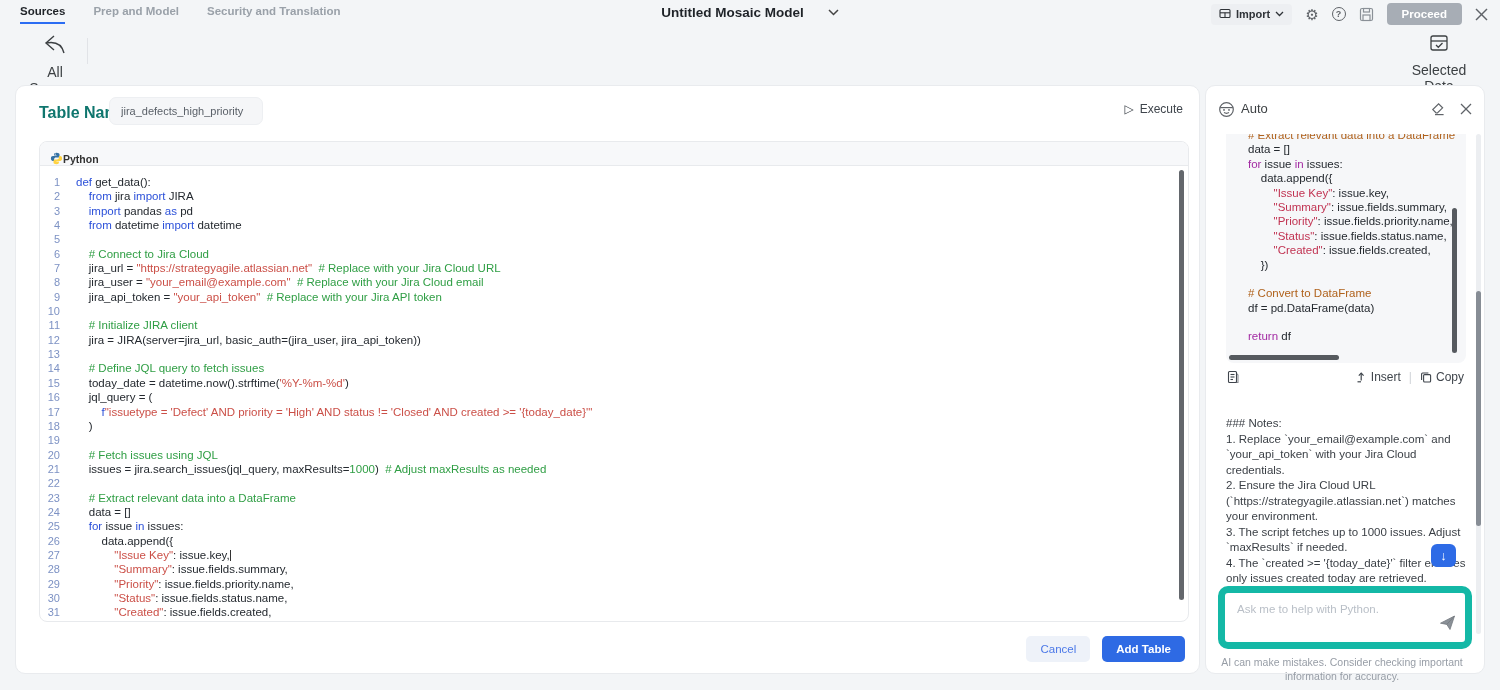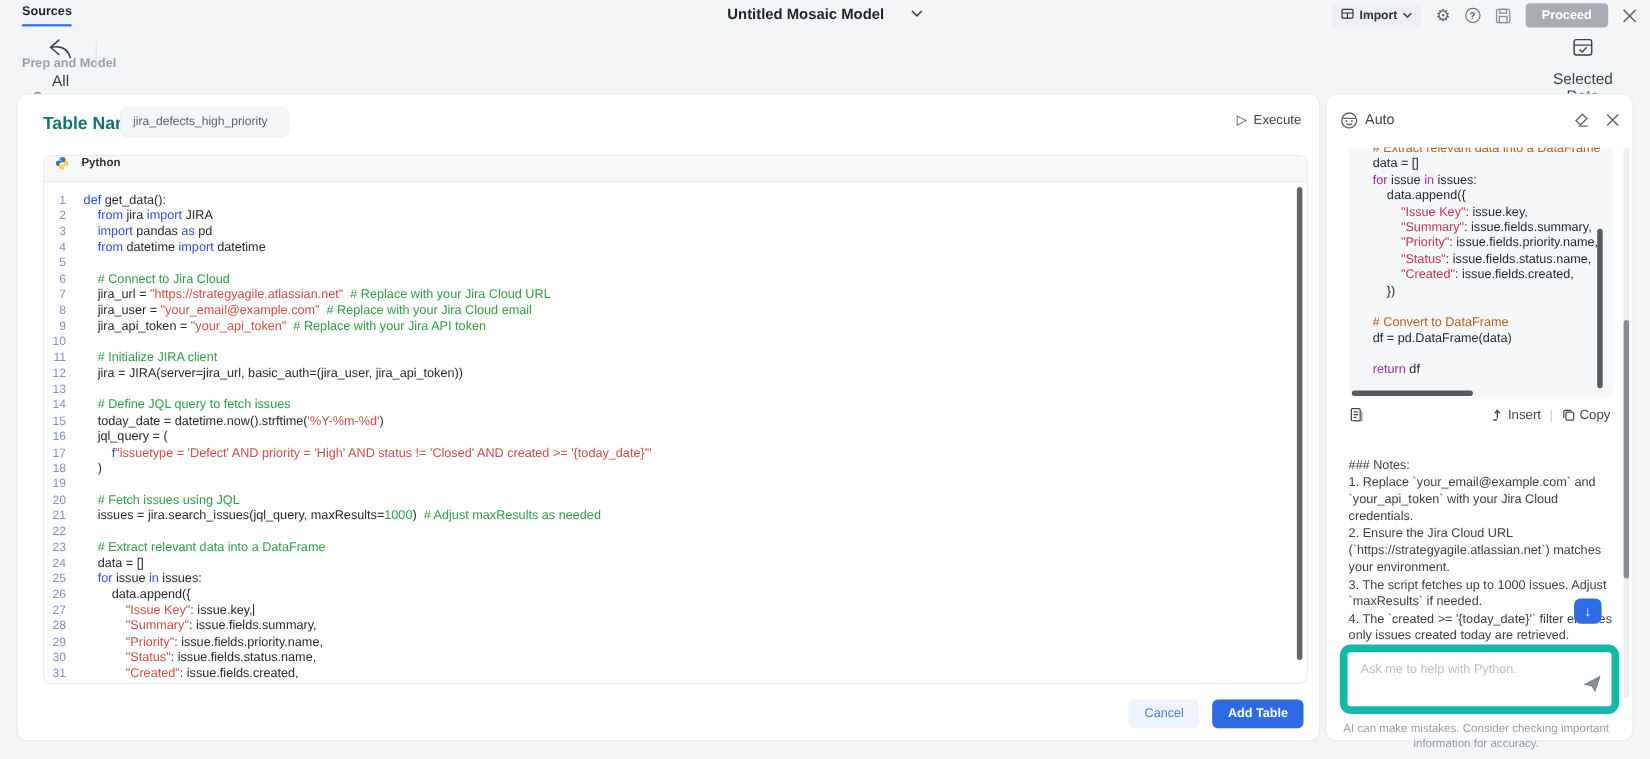--- a/index.html
+++ b/index.html
@@ -2,21 +2,21 @@
 <html><head>
 <meta charset="utf-8">
 <style>
   * { margin:0; padding:0; box-sizing:border-box; }
   html,body { width:1500px; height:690px; }
   body { font-family:"Liberation Sans", sans-serif; background:#f3f5f7; color:#24292f; overflow:hidden; }
   .stage { position:relative; width:1500px; height:690px; }
 
   
   .topbar { position:absolute; top:0; left:0; right:0; height:26px; }
-  .tabs { position:absolute; left:20px; top:5px; display:flex; gap:28px; align-items:flex-start;flex-direction:column; }
+  .tabs { position:absolute; left:20px; top:5px; display:flex; gap:28px; align-items:flex-start; }
   .tab { font-size:11.5px; font-weight:700; color:#9aa1a9; cursor:pointer; padding-bottom:5px; }
   .tab.active { color:#1f2328; border-bottom:2.5px solid #2b6df3; }
   .title-wrap { position:absolute; left:0; right:0; top:5px; display:flex; justify-content:center; align-items:center; gap:24px; pointer-events:none; }
   .title { font-size:13.5px; font-weight:700; color:#1f2328; }
   .top-controls { position:absolute; right:12px; top:3px; display:flex; align-items:center; gap:13px; }
   .btn-import { display:flex; align-items:center; gap:5px; background:#edeff2; border-radius:4px; padding:4px 8px; font-size:11px; font-weight:700; color:#2f3338; cursor:pointer; }
   .icon-btn { color:#5f6368; display:flex; align-items:center; cursor:pointer; }
   .gear-glyph { font-size:15px; line-height:1; }
   .help-circle { width:14px; height:14px; border:1.4px solid #5f6368; border-radius:50%; font-size:9px; font-weight:700; display:flex; align-items:center; justify-content:center; color:#5f6368; }
   .btn-proceed { background:#a7adb5; color:#fff; font-size:11.5px; font-weight:700; border-radius:4px; padding:5px 15px; cursor:pointer; }
@@ -33,21 +33,21 @@
   .side-card { left:1205px; top:85px; width:280px; height:589px; }
 
   
   .tn-label { position:absolute; left:23px; top:18px; font-size:16px; font-weight:700; color:#0f766e; }
   .tn-input { position:absolute; left:93px; top:11px; width:154px; height:28px; background:#f5f6f8; border:1px solid #edeff2; border-radius:7px; font-size:11px; color:#5a6068; padding:0 11px; font-family:"Liberation Sans",sans-serif; }
   .execute { position:absolute; right:16px; top:16px; display:flex; align-items:center; gap:6px; font-size:12px; color:#3f454c; cursor:pointer; }
   .play-glyph { font-size:12px; color:#3f454c; }
 
   
   .editor { position:absolute; left:23px; top:55px; width:1150px; height:481px; border:1px solid #e8eaed; border-radius:8px; overflow:hidden; background:#fff; }
-  .editor-head { height:24px; background:#f7f8fa; border-bottom:1px solid #e8eaed; display:flex; align-items:flex-start; gap:11px; padding-left:10px; }
+  .editor-head { height:24px; background:#f7f8fa; border-bottom:1px solid #e8eaed; display:flex; align-items:flex-end; gap:0; padding-left:10px; }
   .editor-head .lang { font-size:10.5px; font-weight:700; color:#333; }
   .editor-body { padding-top:9px; }
   .code-row { display:flex; font-size:11.5px; line-height:14.35px; height:14.35px; }
   .code-row .ln { width:36px; text-align:right; padding-right:16px; color:#7d92c4; font-size:11px; flex:none; user-select:none; }
   .code-row .code-text { white-space:pre; color:#24292f; }
   .kw { color:#2b50d9; }
   .str { color:#cb4f47; }
   .com { color:#2f9e44; }
   .num { color:#2f9e44; }
   .caret { display:inline-block; width:1.2px; height:11px; background:#333; vertical-align:-2px; }

